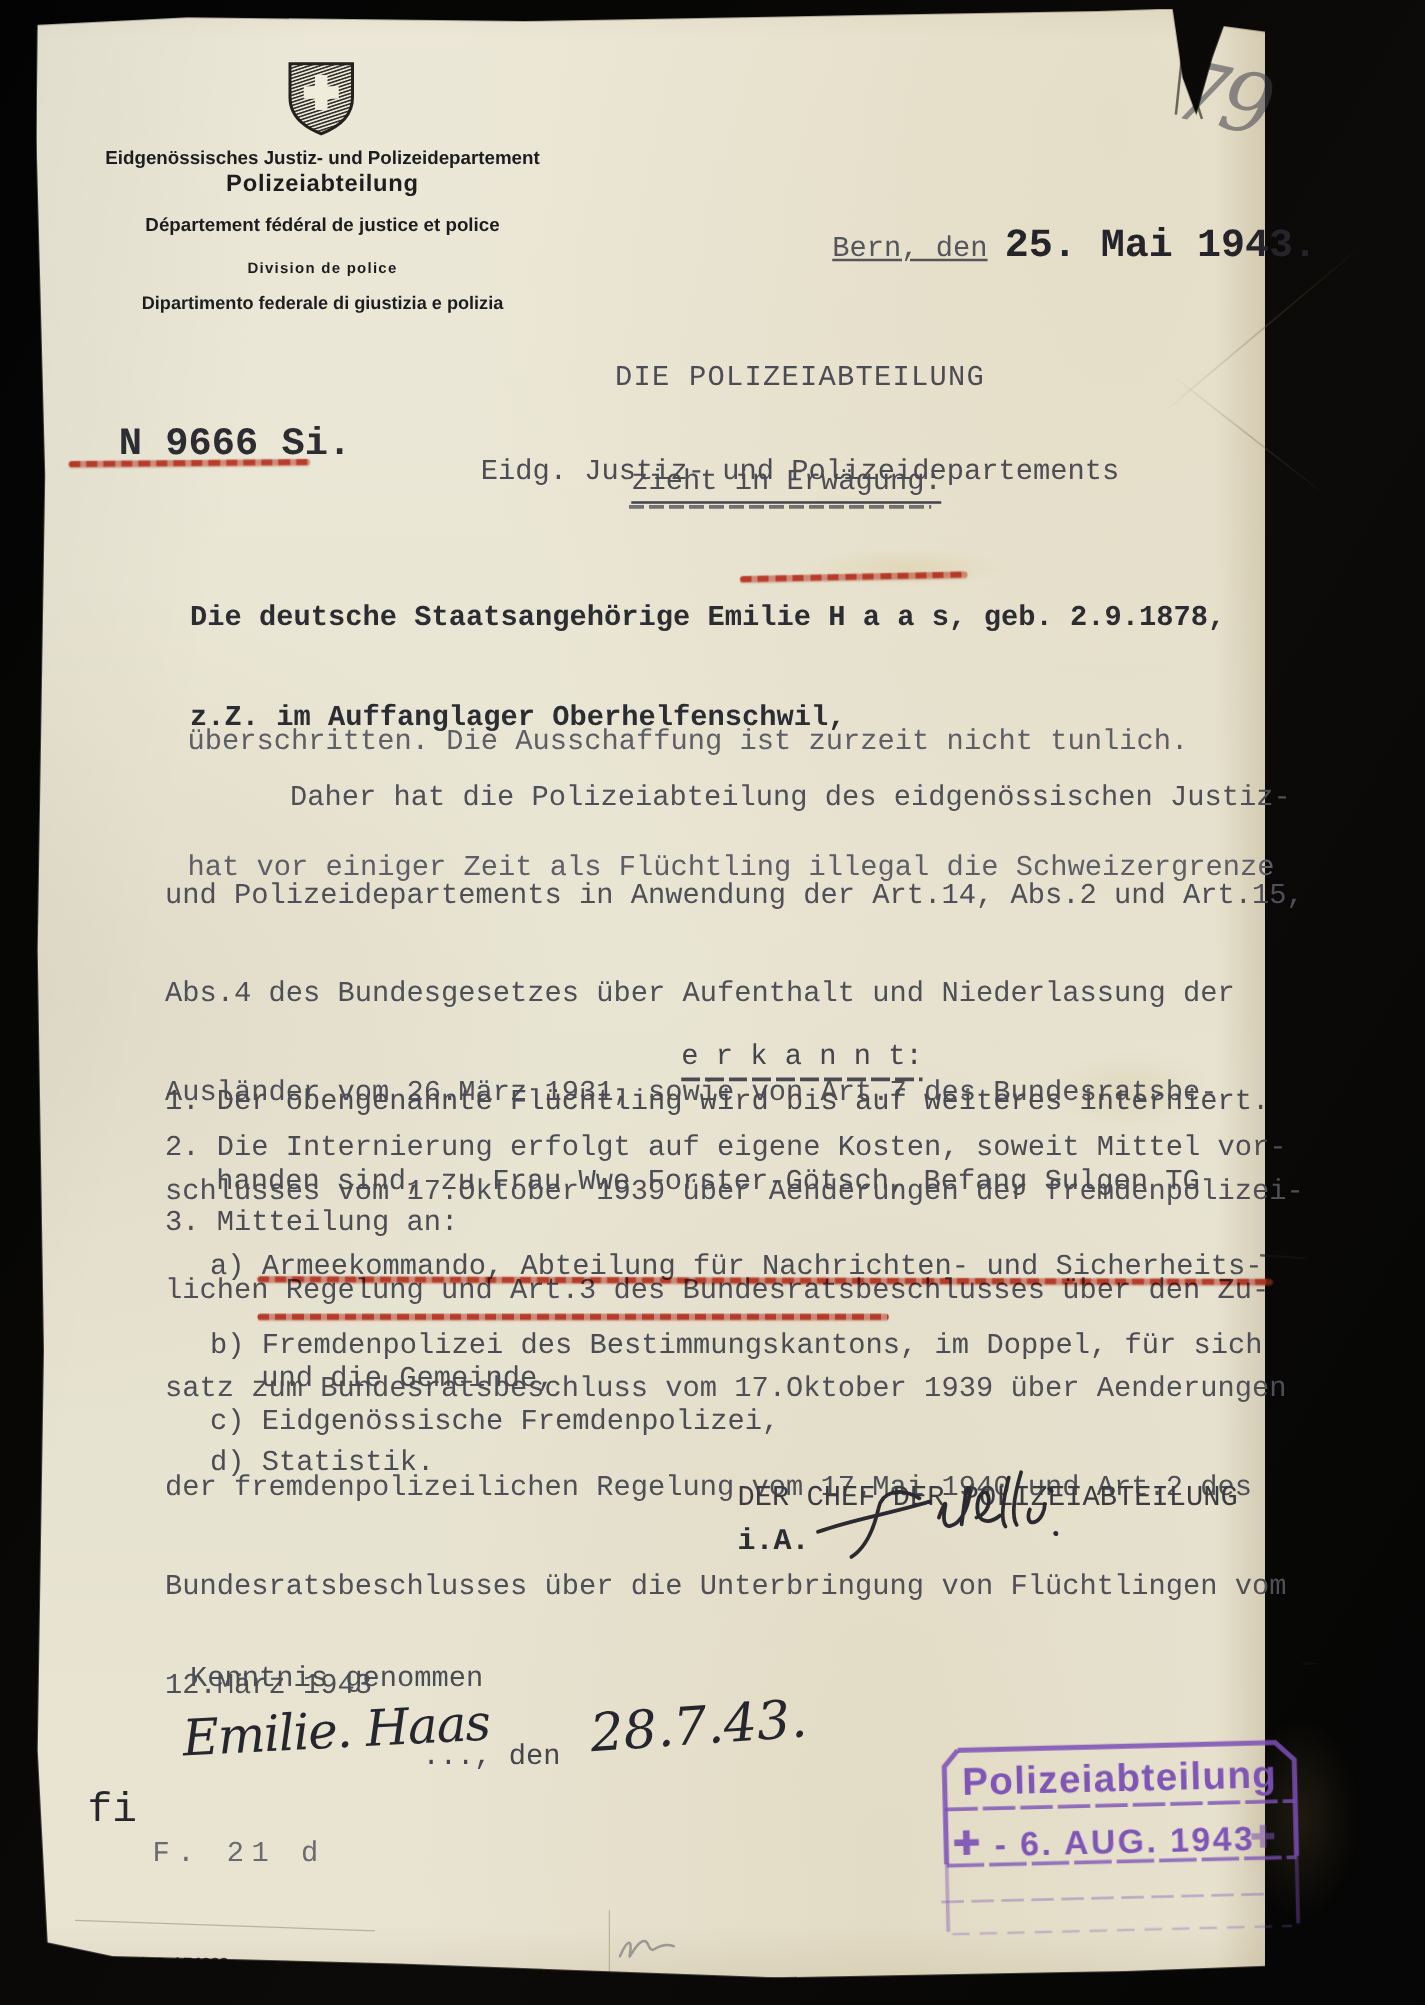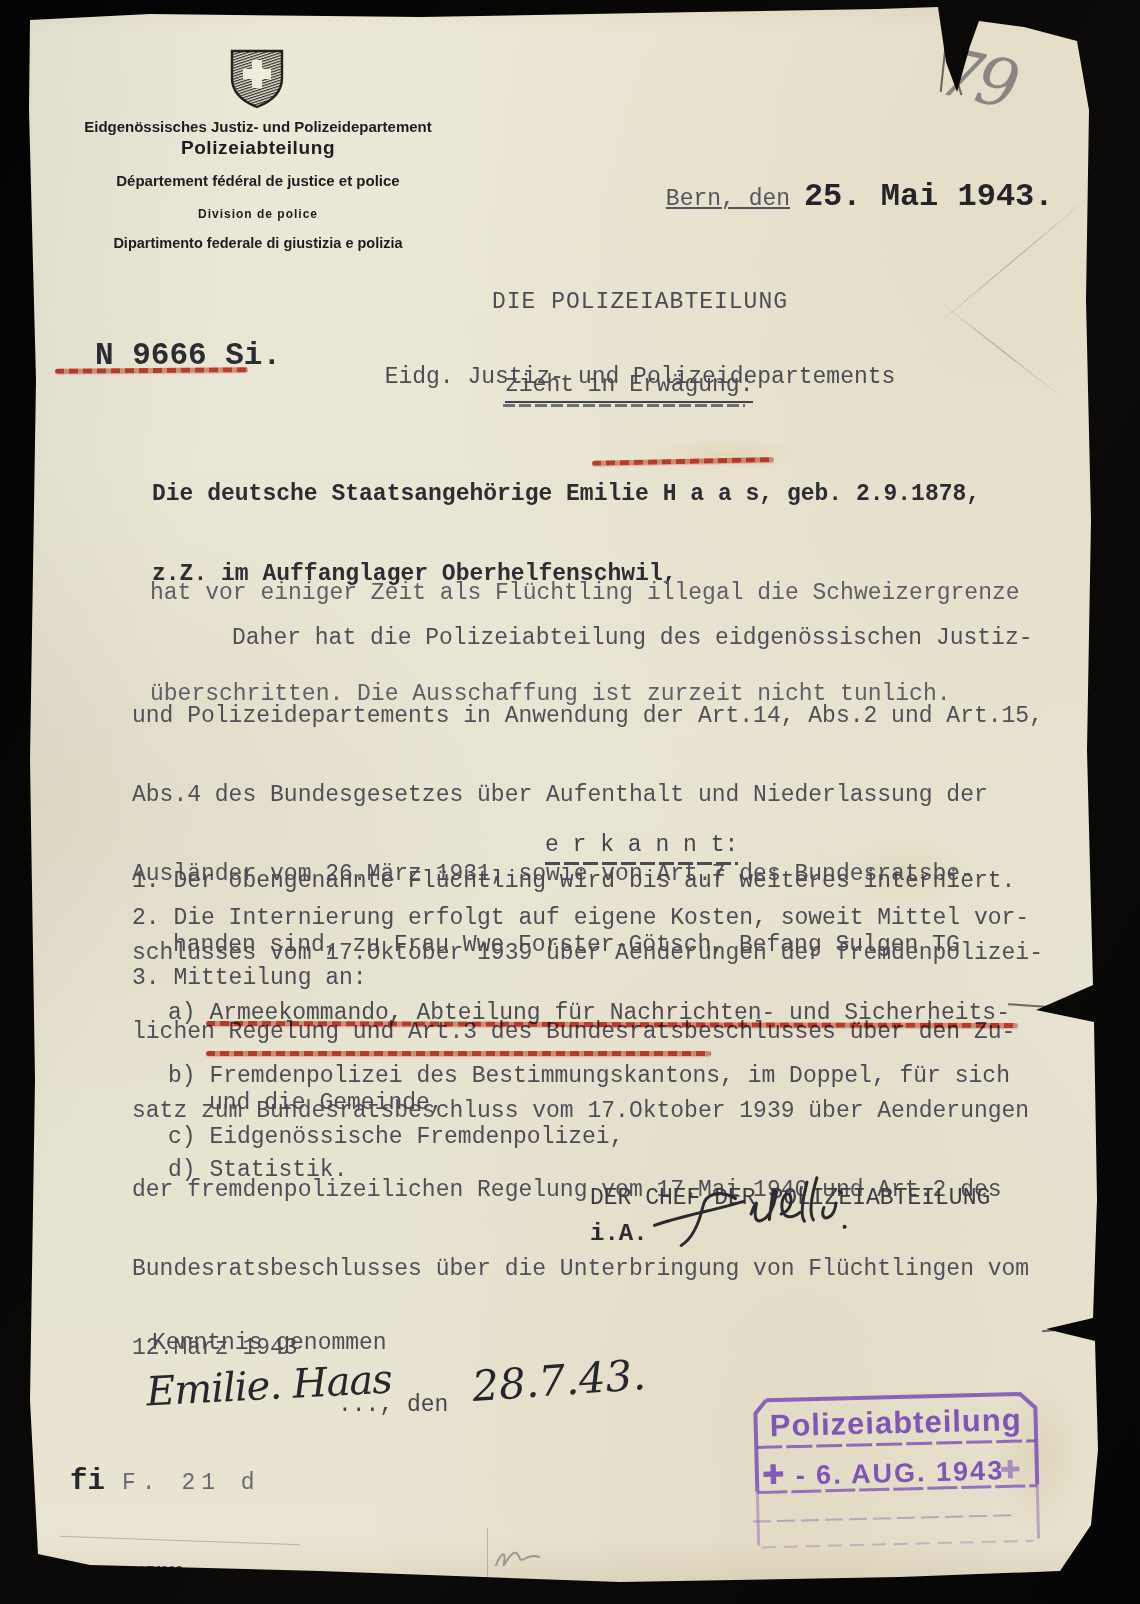--- a/index.html
+++ b/index.html
@@ -1,17 +1,17 @@
 <!DOCTYPE html>
 <html><head>
 <meta charset="utf-8">
 <style>
   html,body{margin:0;padding:0;background:#000;}
   .page{position:relative;width:1140px;height:1604px;background:linear-gradient(120deg,#030303,#0c0b09 60%,#050505);overflow:hidden;font-family:"Liberation Sans",sans-serif;}
-  .paper{position:absolute;left:0;top:0;width:1140px;height:1604px;
+  .paper{position:absolute;left:0;top:0;width:1012px;height:1604px;
     background:
       radial-gradient(ellipse at 88% 6%, rgba(175,145,85,.12), transparent 42%),
       radial-gradient(ellipse at 70% 96%, rgba(170,140,80,.10), transparent 38%),
       radial-gradient(ellipse at 4% 50%, rgba(120,100,60,.08), transparent 30%),
       linear-gradient(100deg, rgba(0,0,0,.05), rgba(0,0,0,0) 20%),
       linear-gradient(#ece8d7,#e7e3d1 70%,#e9e4d2);
     clip-path:polygon(30px 20px,150px 14px,420px 17px,700px 12px,878px 9px,938px 7px,
       946px 62px,957px 92px,970px 46px,979px 21px,1024px 27px,1077px 41px,
       1089px 110px,1086px 300px,1091px 520px,1087px 750px,1093px 985px,
       1036px 1010px,1094px 1022px,1097px 1200px,1093px 1318px,1046px 1329px,1095px 1341px,
@@ -91,22 +91,22 @@
     <div class="abs mono tw underlined-solid" style="left:505px;top:372px;">zieht in Erwägung:</div>
     <div class="abs" style="left:503px;top:404px;width:242px;height:3px;opacity:.75;background:repeating-linear-gradient(90deg,#4a4a52 0 12px,transparent 12px 16px);"></div>
 
     <div class="abs mono tw tw-bold" style="left:152px;top:428px;line-height:26.5px;">
       <div>Die deutsche Staatsangehörige Emilie H a a s, geb. 2.9.1878,</div>
       <div>z.Z. im Auffanglager Oberhelfenschwil,</div>
     </div>
     <div class="redline" style="left:592px;top:459px;width:182px;transform:rotate(-1.2deg);"></div>
 
     <div class="abs mono tw tw-light" style="left:150px;top:510px;line-height:33.5px;">
+      <div>überschritten. Die Ausschaffung ist zurzeit nicht tunlich.</div>
       <div>hat vor einiger Zeit als Flüchtling illegal die Schweizergrenze</div>
-      <div>überschritten. Die Ausschaffung ist zurzeit nicht tunlich.</div>
     </div>
 
     <div class="abs mono tw" style="left:132px;top:572px;line-height:26.3px;color:#4f4f58;">
       <div style="padding-left:100px;">Daher hat die Polizeiabteilung des eidgenössischen Justiz-</div>
       <div>und Polizeidepartements in Anwendung der Art.14, Abs.2 und Art.15,</div>
       <div>Abs.4 des Bundesgesetzes über Aufenthalt und Niederlassung der</div>
       <div>Ausländer vom 26.März 1931, sowie von Art.7 des Bundesratsbe-</div>
       <div>schlusses vom 17.Oktober 1939 über Aenderungen der fremdenpolizei-</div>
       <div>lichen Regelung und Art.3 des Bundesratsbeschlusses über den Zu-</div>
       <div>satz zum Bundesratsbeschluss vom 17.Oktober 1939 über Aenderungen</div>
@@ -160,21 +160,21 @@
         <path d="M7,97 H287" stroke-width="3" opacity=".75" stroke-dasharray="30 4"></path>
         <path d="M2,126 H260" stroke-width="2" opacity=".4" stroke-dasharray="18 6"></path>
         <path d="M10,152 H282" stroke-width="2" opacity=".3" stroke-dasharray="14 8"></path>
       </g>
       <text x="147" y="41" text-anchor="middle" font-family="Liberation Sans, sans-serif" font-size="31" font-weight="bold" fill="#7a4fb5" letter-spacing="1" opacity=".95">Polizeiabteilung</text>
       <text x="12" y="89" font-size="27" fill="#7a4fb5" opacity=".9">✚</text>
       <text x="150" y="90" text-anchor="middle" font-family="Liberation Sans, sans-serif" font-size="27" font-weight="bold" fill="#7a4fb5" letter-spacing="2" opacity=".95">- 6. AUG. 1943</text>
       <text x="250" y="89" font-size="25" fill="#7a4fb5" opacity=".55">✚</text>
     </svg>
 
-    <div class="abs mono" style="left:70px;top:1465px;font-size:29px;font-weight:700;color:#26262c;">fi</div>
+    <div class="abs mono" style="left:70px;top:1430px;font-size:33px;font-weight:400;color:#26262c;">fi</div>
     <div class="abs mono tw" style="left:122px;top:1470px;color:#6a6a72;letter-spacing:6px;">F. 21 d</div>
     <div class="abs" style="left:52px;top:1563px;font-size:13px;font-weight:700;color:#3a3a40;">Nr. 4 / cycl. S. / 74209</div>
 
     <svg class="abs" style="left:492px;top:1543px;" width="70" height="30" viewBox="0 0 70 30">
       <path d="M4,22 C 10,8 14,8 12,20 C 10,28 16,12 22,10 C 28,8 26,20 32,16 C 37,13 42,12 47,14" stroke="rgba(85,85,98,.5)" stroke-width="2" fill="none" stroke-linecap="round"></path>
     </svg>
 
     <div class="crack" style="left:944px;top:10px;width:2px;height:82px;transform:rotate(6deg);"></div>
     <div class="crack" style="left:955px;top:60px;width:2px;height:36px;transform:rotate(-18deg);"></div>
     <div class="crack" style="left:1008px;top:1006px;width:82px;height:2px;transform:rotate(4deg);"></div>

